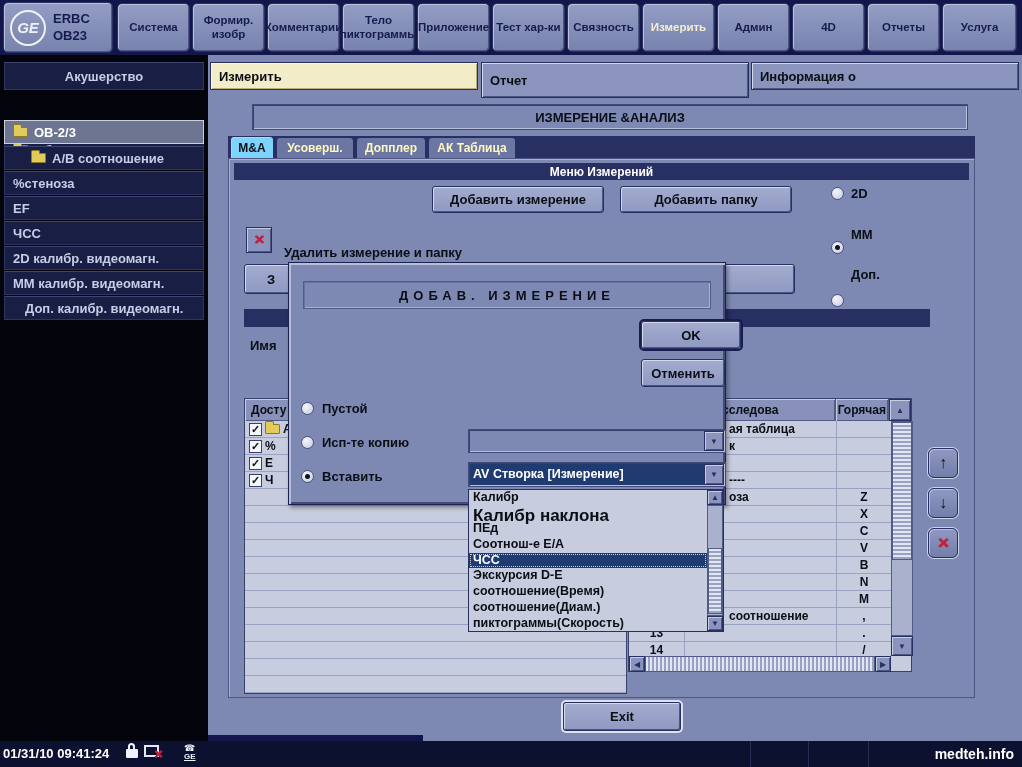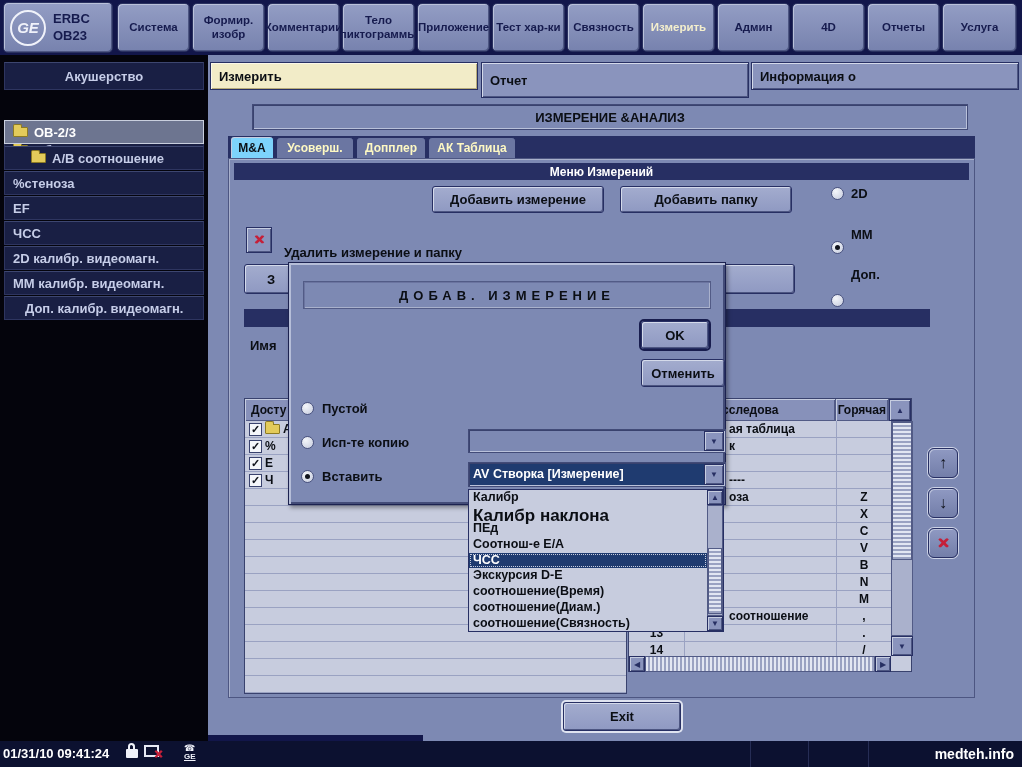--- a/index.html
+++ b/index.html
@@ -381,21 +381,21 @@
     </div>
 
   <div class="b btn" style="left:563px;top:702px;width:118px;height:29px;box-shadow:0 0 0 2px #dfe3f0,inset 1px 1px 0 #d4daea,inset -1px -1px 0 #4d5682;">
       <span>Exit</span>
     </div>
 
   <div class="b dialog" style="left:288px;top:262px;width:438px;height:243px;z-index:10;">
     <div style="position:absolute;left:14px;top:18px;width:408px;height:28px;border:1px solid #525b86;box-shadow:inset 1px 1px 0 #6b74a0,inset -1px -1px 0 #a9b1cc;display:flex;align-items:center;justify-content:center;">
       <span class="txt" style="font-size:13px;letter-spacing:5px;">ДОБАВ. ИЗМЕРЕНИЕ</span>
     </div>
-    <div class="btn" style="position:absolute;left:352px;top:58px;width:68px;height:28px;outline:2px solid #181d4e;">
+    <div class="btn" style="position:absolute;left:352px;top:58px;width:100px;height:28px;outline:2px solid #181d4e;">
         <span>OK</span>
       </div>
     <div class="btn" style="position:absolute;left:352px;top:96px;width:84px;height:28px;">
         <span>Отменить</span>
       </div>
 
     <div class="radio" style="position:absolute;left:12px;top:139px;"></div>
     <span class="txt" style="position:absolute;left:33px;top:138px;font-size:13px;">Пустой</span>
     <div class="radio" style="position:absolute;left:12px;top:173px;"></div>
     <span class="txt" style="position:absolute;left:33px;top:172px;font-size:13px;">Исп-те копию</span>
@@ -414,21 +414,21 @@
     <div style="position:absolute;left:179px;top:226px;width:256px;height:143px;background:#c7ccde;border:1px solid #272f63;z-index:12;">
       <div style="position:absolute;left:0;top:0;width:238px;height:141px;">
         <div class="txt" style="height:15.7px;padding-left:4px;font-size:12.5px;"><span>Калибр</span></div>
         <div class="txt" style="height:15.7px;padding-left:4px;font-size:17px;"><span>Калибр наклона</span></div>
         <div class="txt" style="height:15.7px;padding-left:4px;font-size:12.5px;"><span>ПЕд</span></div>
         <div class="txt" style="height:15.7px;padding-left:4px;font-size:12.5px;"><span>Соотнош-е E/A</span></div>
         <div class="txt" style="height:15.7px;padding-left:4px;font-size:12.5px;background:#1f3b70;color:#fff;outline:1px dotted #c7ccde;outline-offset:-2px;"><span>ЧСС</span></div>
         <div class="txt" style="height:15.7px;padding-left:4px;font-size:12.5px;"><span>Экскурсия D-E</span></div>
         <div class="txt" style="height:15.7px;padding-left:4px;font-size:12.5px;"><span>соотношение(Время)</span></div>
         <div class="txt" style="height:15.7px;padding-left:4px;font-size:12.5px;"><span>соотношение(Диам.)</span></div>
-        <div class="txt" style="height:15.7px;padding-left:4px;font-size:12.5px;"><span>соотношение(Связность)</span></div>
+        <div class="txt" style="height:15.7px;padding-left:4px;font-size:12.5px;"><span>пиктограммы(Скорость)</span></div>
       </div>
       <div style="position:absolute;right:0;top:0;width:16px;height:141px;">
         <div class="sbtn" style="position:absolute;top:0;left:0;width:16px;height:15px;">▲</div>
         <div class="track" style="position:absolute;top:15px;left:0;width:16px;height:111px;"></div>
         <div class="thumb" style="position:absolute;top:58px;left:1px;width:14px;height:66px;"></div>
         <div class="sbtn" style="position:absolute;bottom:0;left:0;width:16px;height:15px;">▼</div>
       </div>
     </div>
   </div>
 

